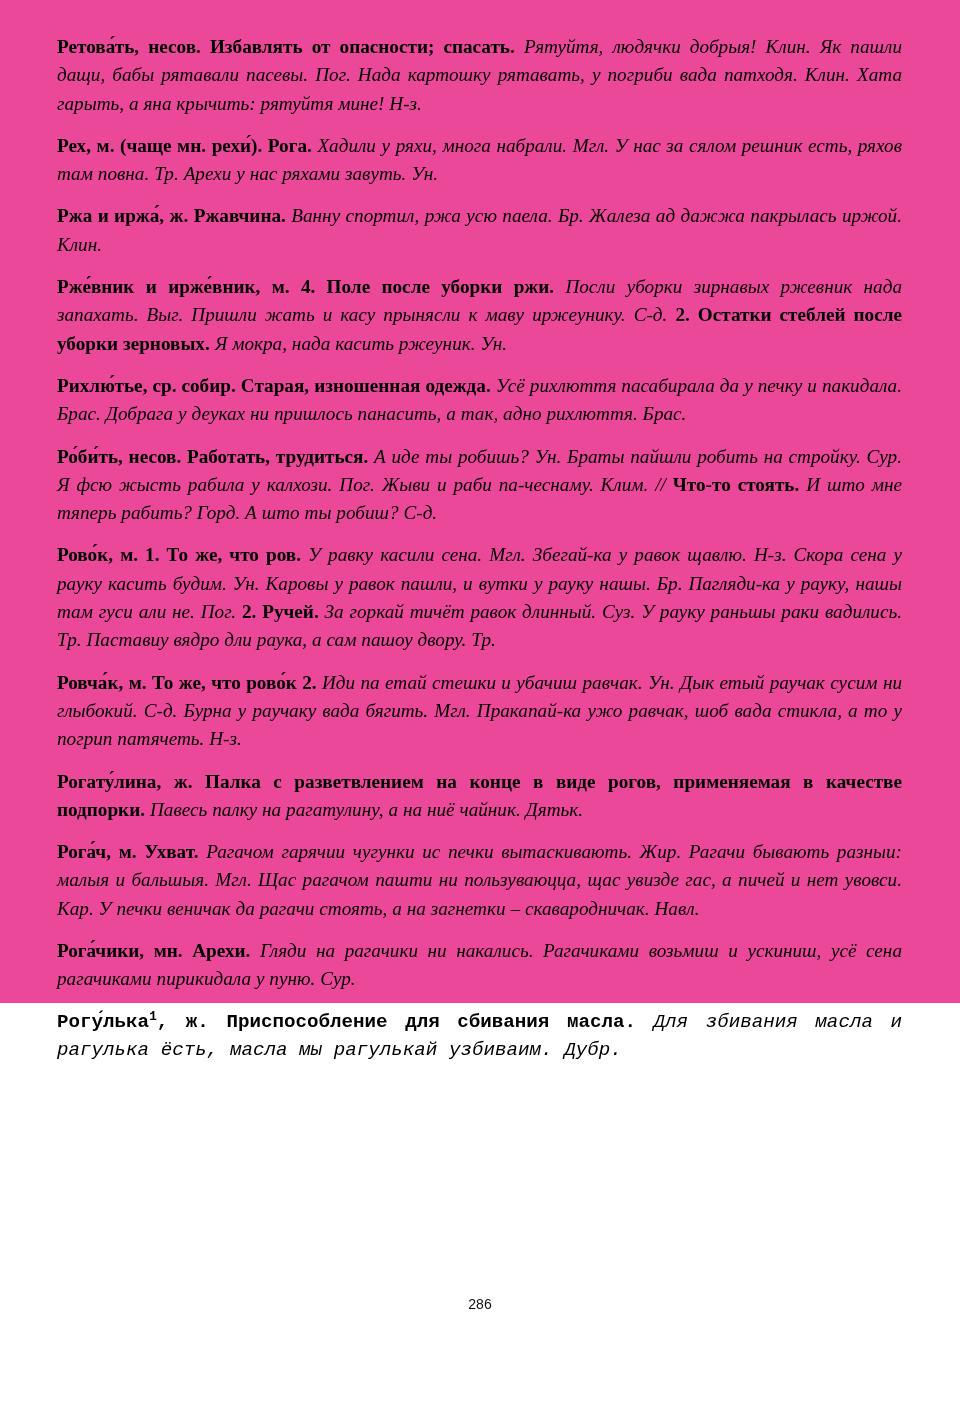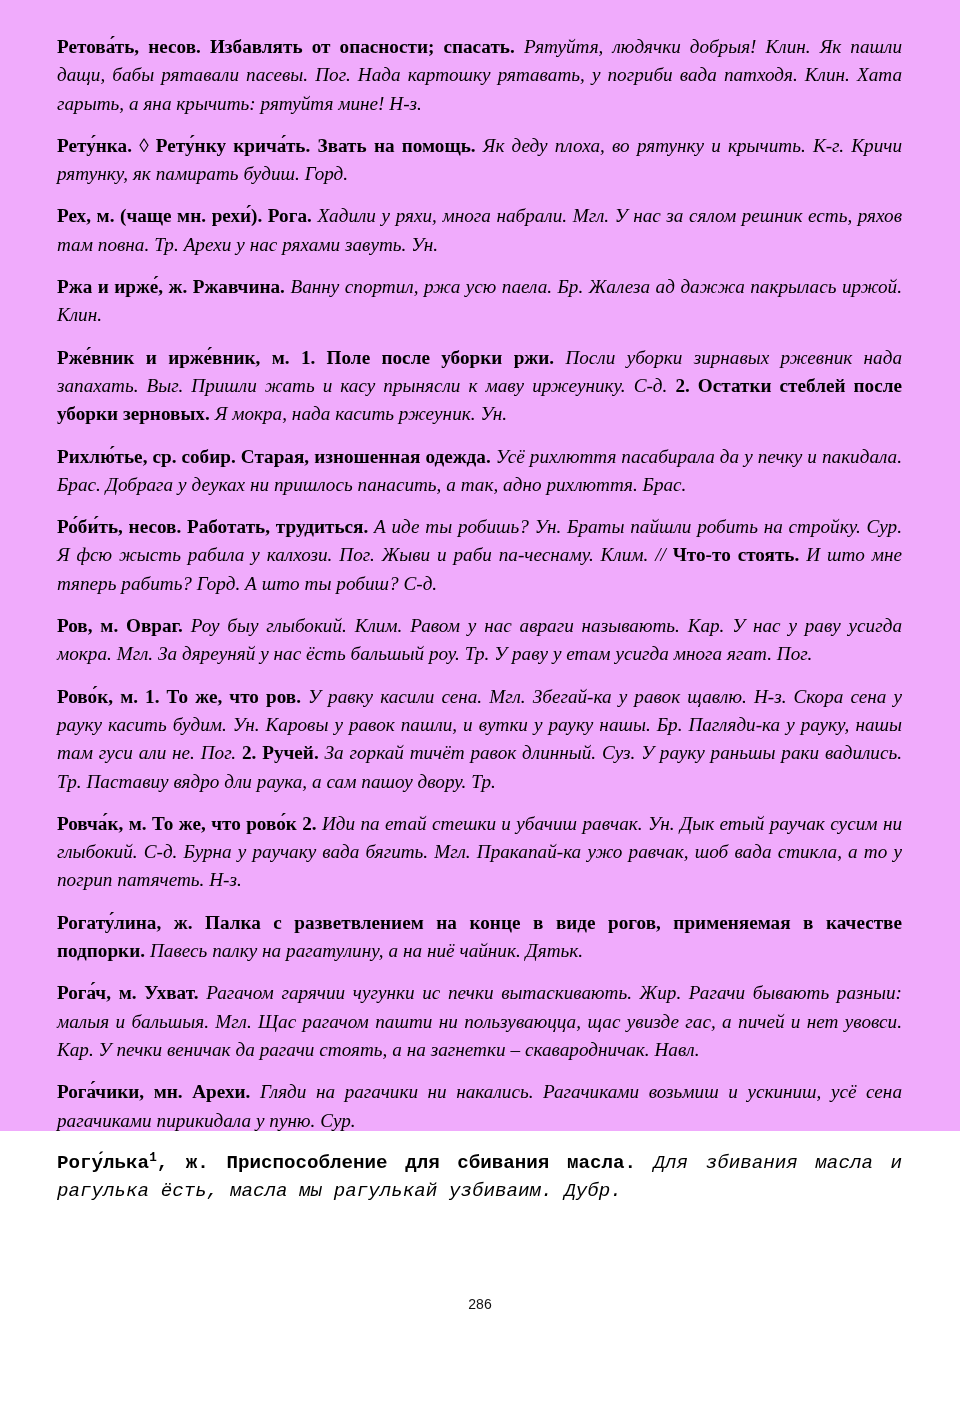--- a/index.html
+++ b/index.html
@@ -14,22 +14,22 @@
     color: #000000;
     position: relative;
     overflow: hidden;
   }
 
   .page {
     position: absolute;
     left: 0;
     top: 0;
     width: 960px;
-    height: 1131px;
-    background: #f0abfc;
+    height: 1003px;
+    background: #ec4899;
   }
 
   .text-column {
     position: absolute;
     left: 57px;
     top: 33px;
     width: 845px;
   }
 
   .entry {
@@ -79,34 +79,32 @@
 </style>
 </head>
 <body>
 
 <div class="page">
 
   <div class="text-column">
 
     <p class="entry"><span class="hw">Ретова́ть, несов. Избавлять от опасности; спасать.</span> <span class="ex">Рятуйтя, людячки добрыя! Клин. Як пашли дащи, бабы рятавали пасевы. Пог. Нада картошку рятавать, у погриби вада патходя. Клин. Хата гарыть, а яна крычить: рятуйтя мине! Н-з.</span></p>
 
-    <p class="entry"><span class="hw">Рету́нка. ◊ Рету́нку крича́ть. Звать на помощь.</span> <span class="ex">Як деду плоха, во рятунку и крычить. К-г. Кричи рятунку, як памирать будиш. Горд.</span></p>
 
     <p class="entry"><span class="hw">Рех, м. (чаще мн. рехи́). Рога.</span> <span class="ex">Хадили у ряхи, многа набрали. Мгл. У нас за сялом решник есть, ряхов там повна. Тр. Арехи у нас ряхами завуть. Ун.</span></p>
 
-    <p class="entry"><span class="hw">Ржа и ирже́, ж. Ржавчина.</span> <span class="ex">Ванну спортил, ржа усю паела. Бр. Жалеза ад дажжа  пакрылась иржой. Клин.</span></p>
+    <p class="entry"><span class="hw">Ржа и иржа́, ж. Ржавчина.</span> <span class="ex">Ванну спортил, ржа усю паела. Бр. Жалеза ад дажжа  пакрылась иржой. Клин.</span></p>
 
-    <p class="entry"><span class="hw">Рже́вник и ирже́вник, м. 1. Поле после уборки ржи.</span> <span class="ex">Посли уборки зирнавых ржевник нада запахать. Выг. Пришли жать и касу прынясли к маву иржеунику. С-д.</span> <span class="hw">2. Остатки стеблей после уборки зерновых.</span> <span class="ex">Я мокра, нада касить ржеуник. Ун.</span></p>
+    <p class="entry"><span class="hw">Рже́вник и ирже́вник, м. 4. Поле после уборки ржи.</span> <span class="ex">Посли уборки зирнавых ржевник нада запахать. Выг. Пришли жать и касу прынясли к маву иржеунику. С-д.</span> <span class="hw">2. Остатки стеблей после уборки зерновых.</span> <span class="ex">Я мокра, нада касить ржеуник. Ун.</span></p>
 
 
     <p class="entry"><span class="hw">Рихлю́тье, ср. собир. Старая, изношенная одежда.</span> <span class="ex">Усё рихлюття пасабирала да у печку и пакидала. Брас. Добрага у деуках ни пришлось панасить, а так, адно рихлюття. Брас.</span></p>
 
     <p class="entry"><span class="hw">Ро́би́ть, несов. Работать, трудиться.</span> <span class="ex">А иде ты робишь? Ун. Браты пайшли робить на стройку. Сур. Я фсю жысть рабила у калхози. Пог. Жыви и раби па-чеснаму. Клим. //</span> <span class="hw">Что-то стоять.</span> <span class="ex">И што мне тяперь рабить? Горд. А што ты робиш? С-д.</span></p>
 
-    <p class="entry"><span class="hw">Ров, м. Овраг.</span> <span class="ex">Роу быу глыбокий. Клим. Равом у нас авраги называють. Кар. У нас у раву усигда мокра. Мгл. За дяреуняй у нас ёсть бальшый роу. Тр. У раву у етам усигда многа ягат. Пог.</span></p>
 
     <p class="entry"><span class="hw">Рово́к, м. 1. То же, что ров.</span> <span class="ex">У равку касили сена. Мгл. Збегай-ка у равок щавлю. Н-з. Скора сена у рауку касить будим. Ун. Каровы у равок пашли, и вутки у рауку нашы. Бр. Пагляди-ка у рауку, нашы там гуси али не. Пог.</span> <span class="hw">2. Ручей.</span> <span class="ex">За горкай тичёт равок длинный. Суз. У рауку раньшы раки вадились. Тр. Паставиу вядро дли раука, а сам пашоу двору. Тр.</span></p>
 
     <p class="entry"><span class="hw">Ровча́к, м. То же, что рово́к 2.</span> <span class="ex">Иди па етай стешки и убачиш равчак. Ун. Дык етый раучак сусим ни глыбокий. С-д. Бурна у раучаку вада бягить. Мгл. Пракапай-ка ужо равчак, шоб вада стикла, а то у погрип патячеть. Н-з.</span></p>
 
     <p class="entry"><span class="hw">Рогату́лина, ж. Палка с разветвлением на конце в виде рогов, применяемая в качестве подпорки.</span> <span class="ex">Павесь палку на рагатулину, а на ниё чайник. Дятьк.</span></p>
 
     <p class="entry"><span class="hw">Рога́ч, м. Ухват.</span> <span class="ex">Рагачом гарячии чугунки ис печки вытаскивають. Жир. Рагачи бывають разныи: малыя и бальшыя. Мгл. Щас рагачом пашти ни пользуваюцца, щас увизде гас, а пичей и нет увовси. Кар. У печки веничак да рагачи стоять, а на загнетки – скавародничак. Навл.</span></p>
 
     <p class="entry"><span class="hw">Рога́чики, мн. Арехи.</span> <span class="ex">Гляди на рагачики ни накались. Рагачиками возьмиш и ускиниш, усё сена рагачиками пирикидала у пуню. Сур.</span></p>

